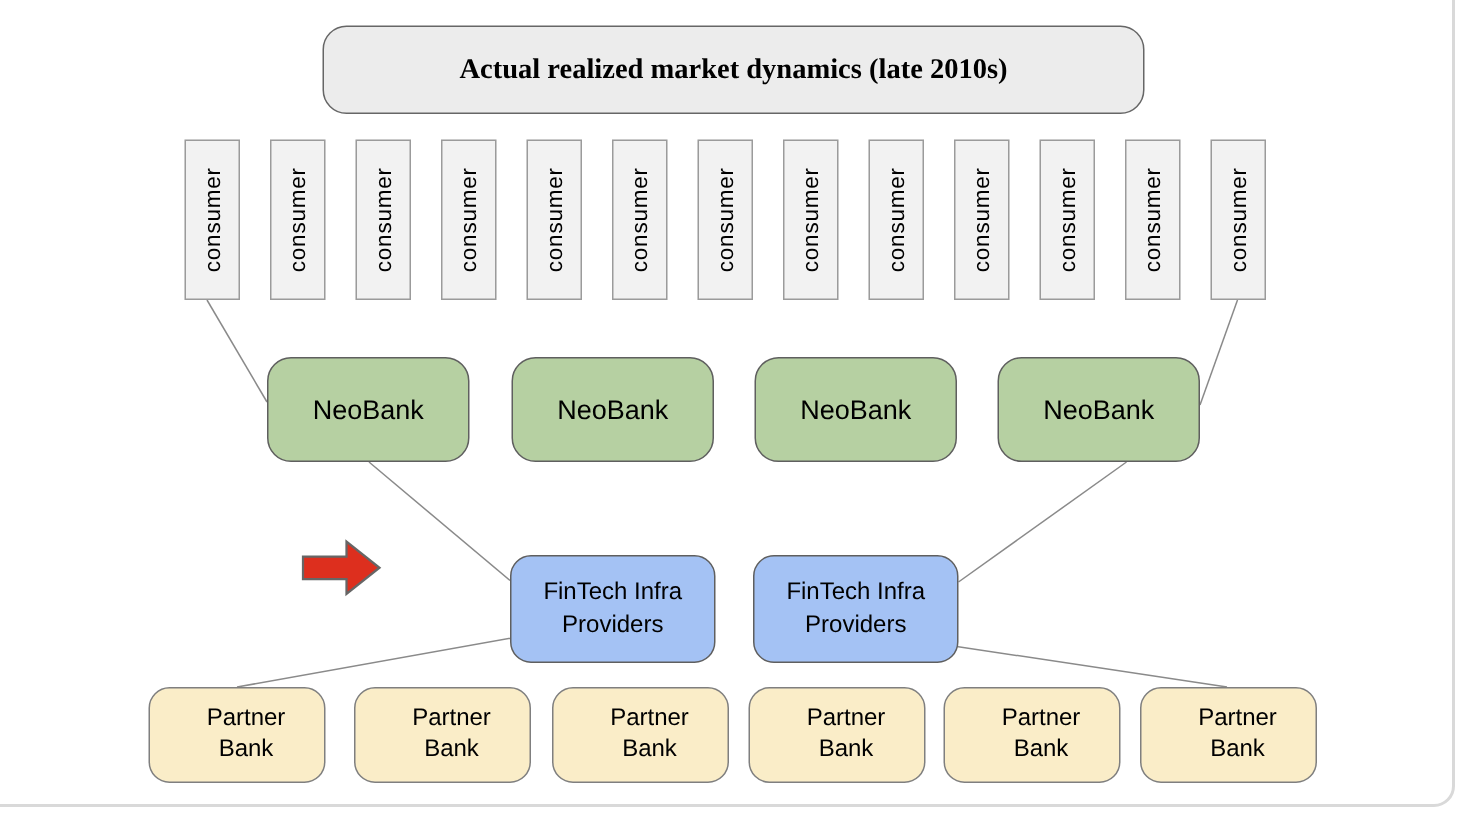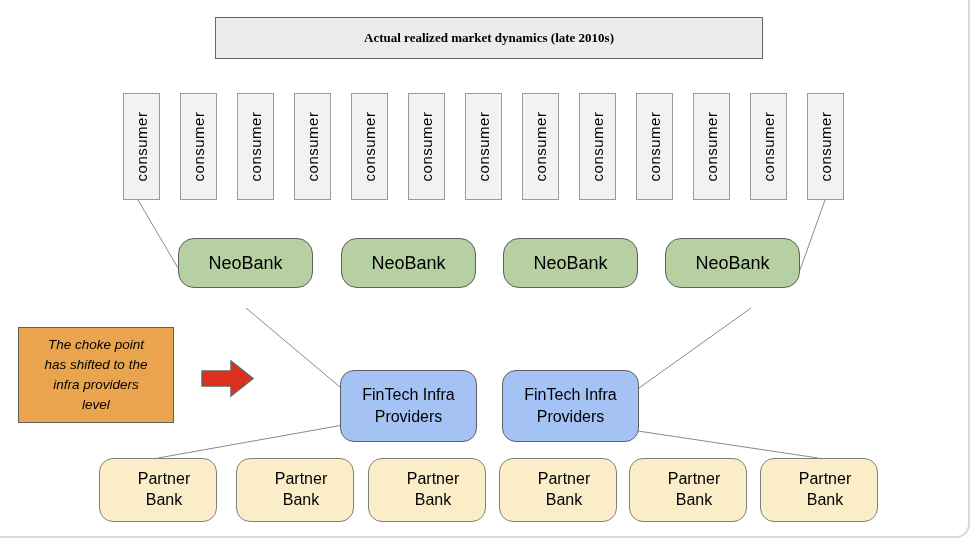--- a/index.html
+++ b/index.html
@@ -17,32 +17,32 @@
     position:relative; width:972px; height:548px; overflow:hidden;
     background:#ffffff; font-family:"Liberation Sans", sans-serif; color:var(--text);
   }
   #canvas-frame{
     position:absolute; left:-30px; top:-30px; right:2px; bottom:10px;
     border:2px solid var(--canvas-border); border-radius:14px; pointer-events:none;
   }
   .node{position:absolute; box-sizing:border-box; display:flex; align-items:center;
         justify-content:center; text-align:center;}
   #title-box{
-    left:215px; top:17px; width:548px; height:42px;
-    background:var(--title-fill); border:1px solid var(--title-border); border-radius:0;
-    font-family:"Liberation Serif", serif; font-weight:bold; font-size:13px;
+    left:215px; top:17px; width:548px; height:59px;
+    background:var(--title-fill); border:1px solid var(--title-border); border-radius:16px;
+    font-family:"Liberation Serif", serif; font-weight:bold; font-size:19px;
   }
   .consumer{
     width:37px; height:107px; top:93px;
     background:var(--consumer-fill); border:1.5px solid var(--consumer-border);
     font-size:15px;
   }
   .consumer span{transform:rotate(-90deg); white-space:nowrap; letter-spacing:0.5px;}
   .neobank{
-    width:135px; height:50px; top:238px;
+    width:135px; height:70px; top:238px;
     background:var(--neobank-fill); border:1px solid var(--neobank-border);
     border-radius:16px; font-size:18px;
   }
   .infra{
     width:137px; height:72px; top:350px;
     background:var(--infra-fill); border:1px solid var(--infra-border);
     border-radius:14px; font-size:16px; line-height:1.35; white-space:pre-line;margin-top:20px;
   }
   .partner{
     width:118px; height:64px; top:458px;
@@ -150,21 +150,15 @@
 Bank</span></div>
   <div class="node partner p2"><span>Partner
 Bank</span></div>
   <div class="node partner p3"><span>Partner
 Bank</span></div>
   <div class="node partner p4"><span>Partner
 Bank</span></div>
   <div class="node partner p5"><span>Partner
 Bank</span></div>
 
-  <div id="annotation-box" class="node">
-    <span>The choke point
-has shifted to the
-infra providers
-level</span>
-  </div>
 
   <div id="canvas-frame"></div>
 </div>
 
 </body></html>

